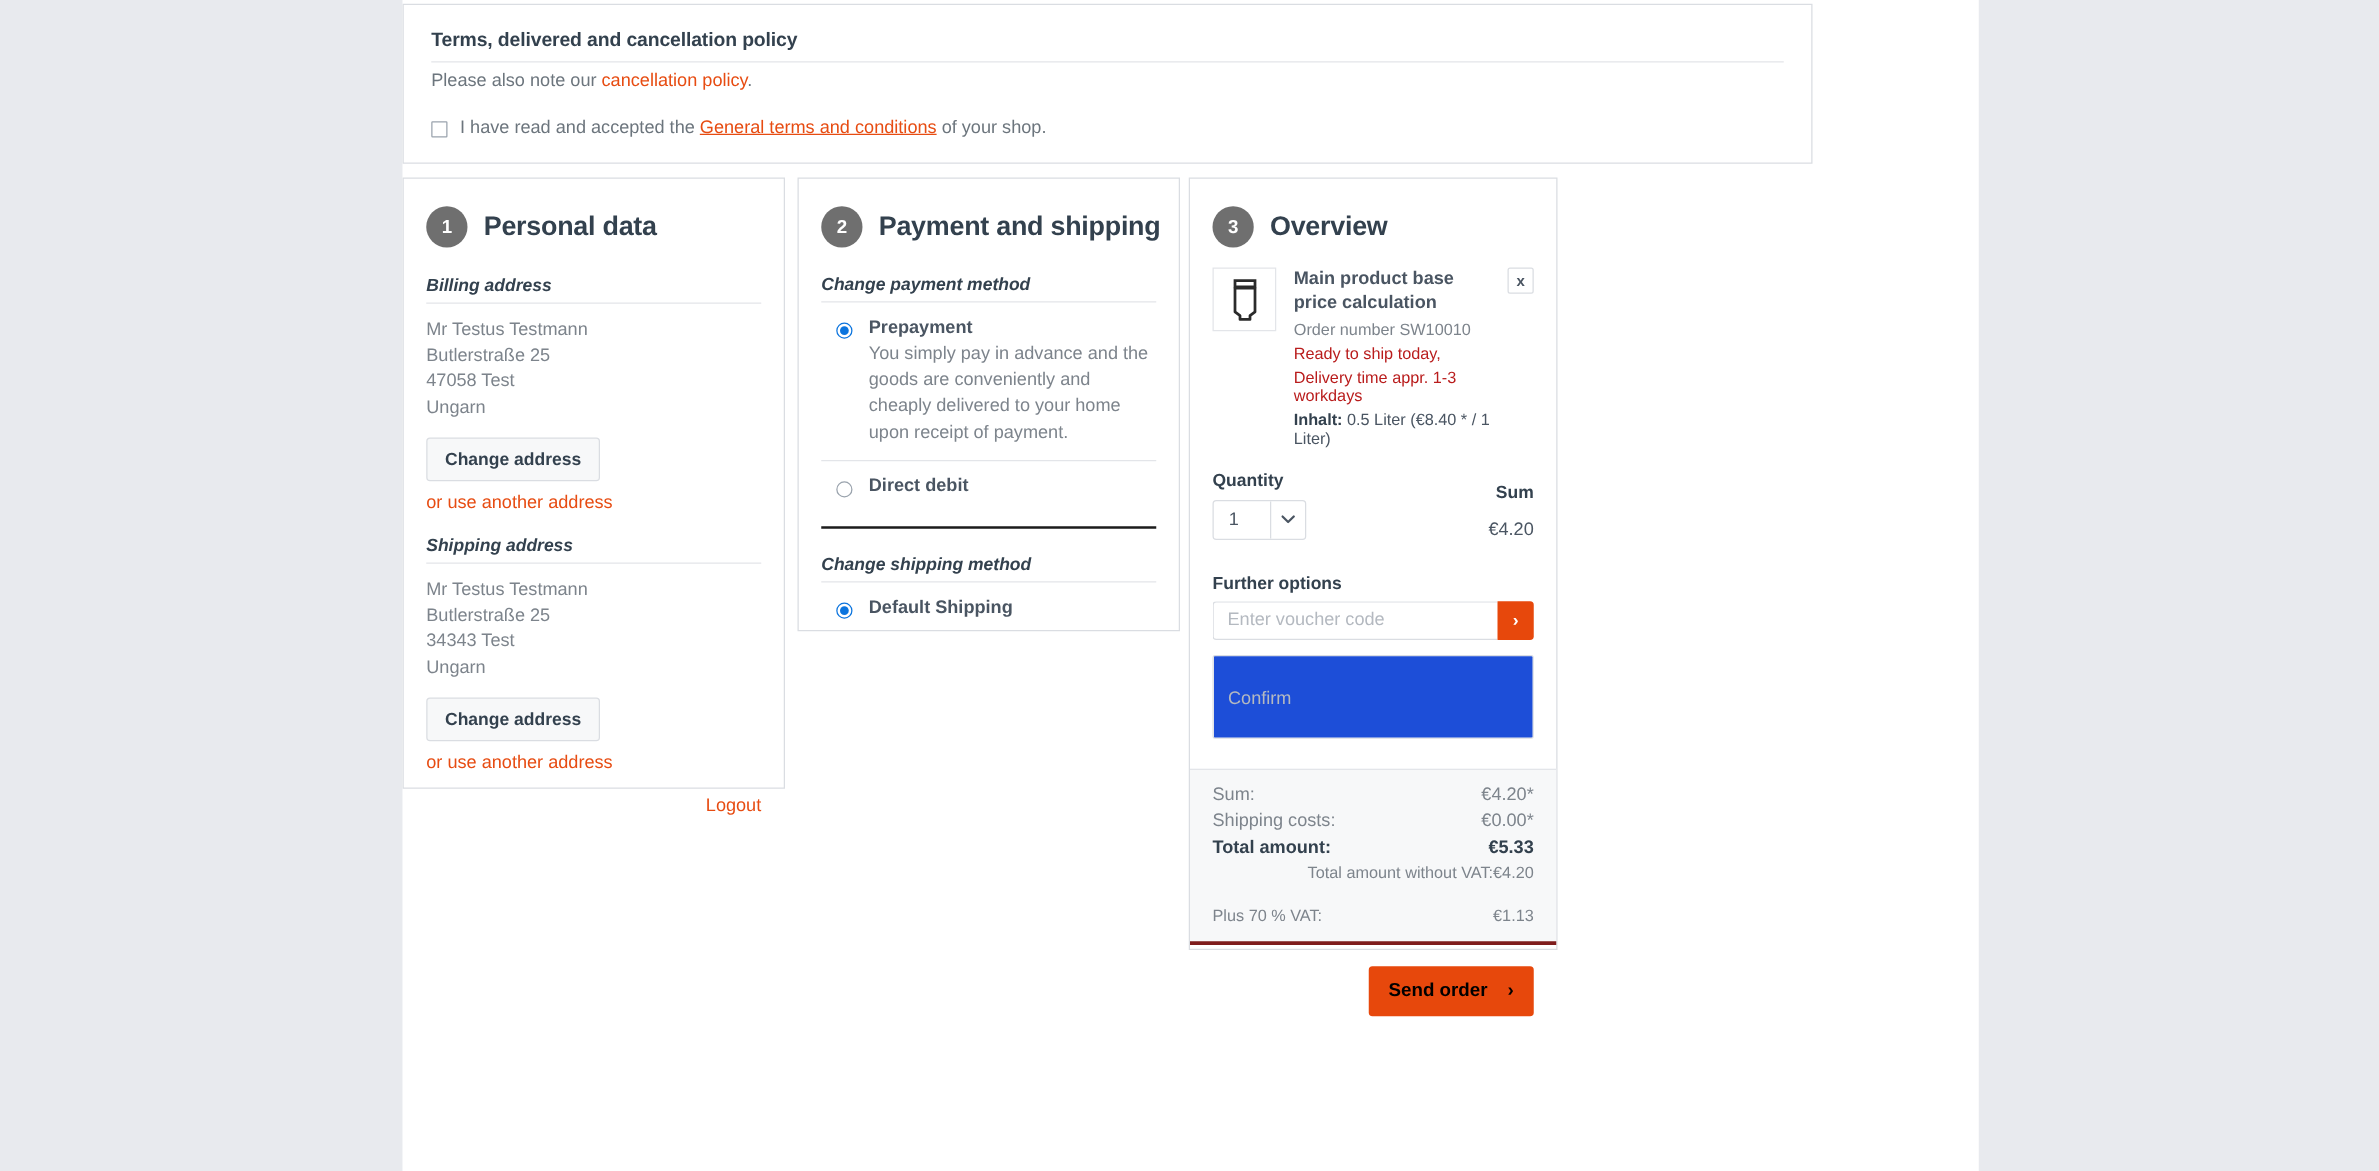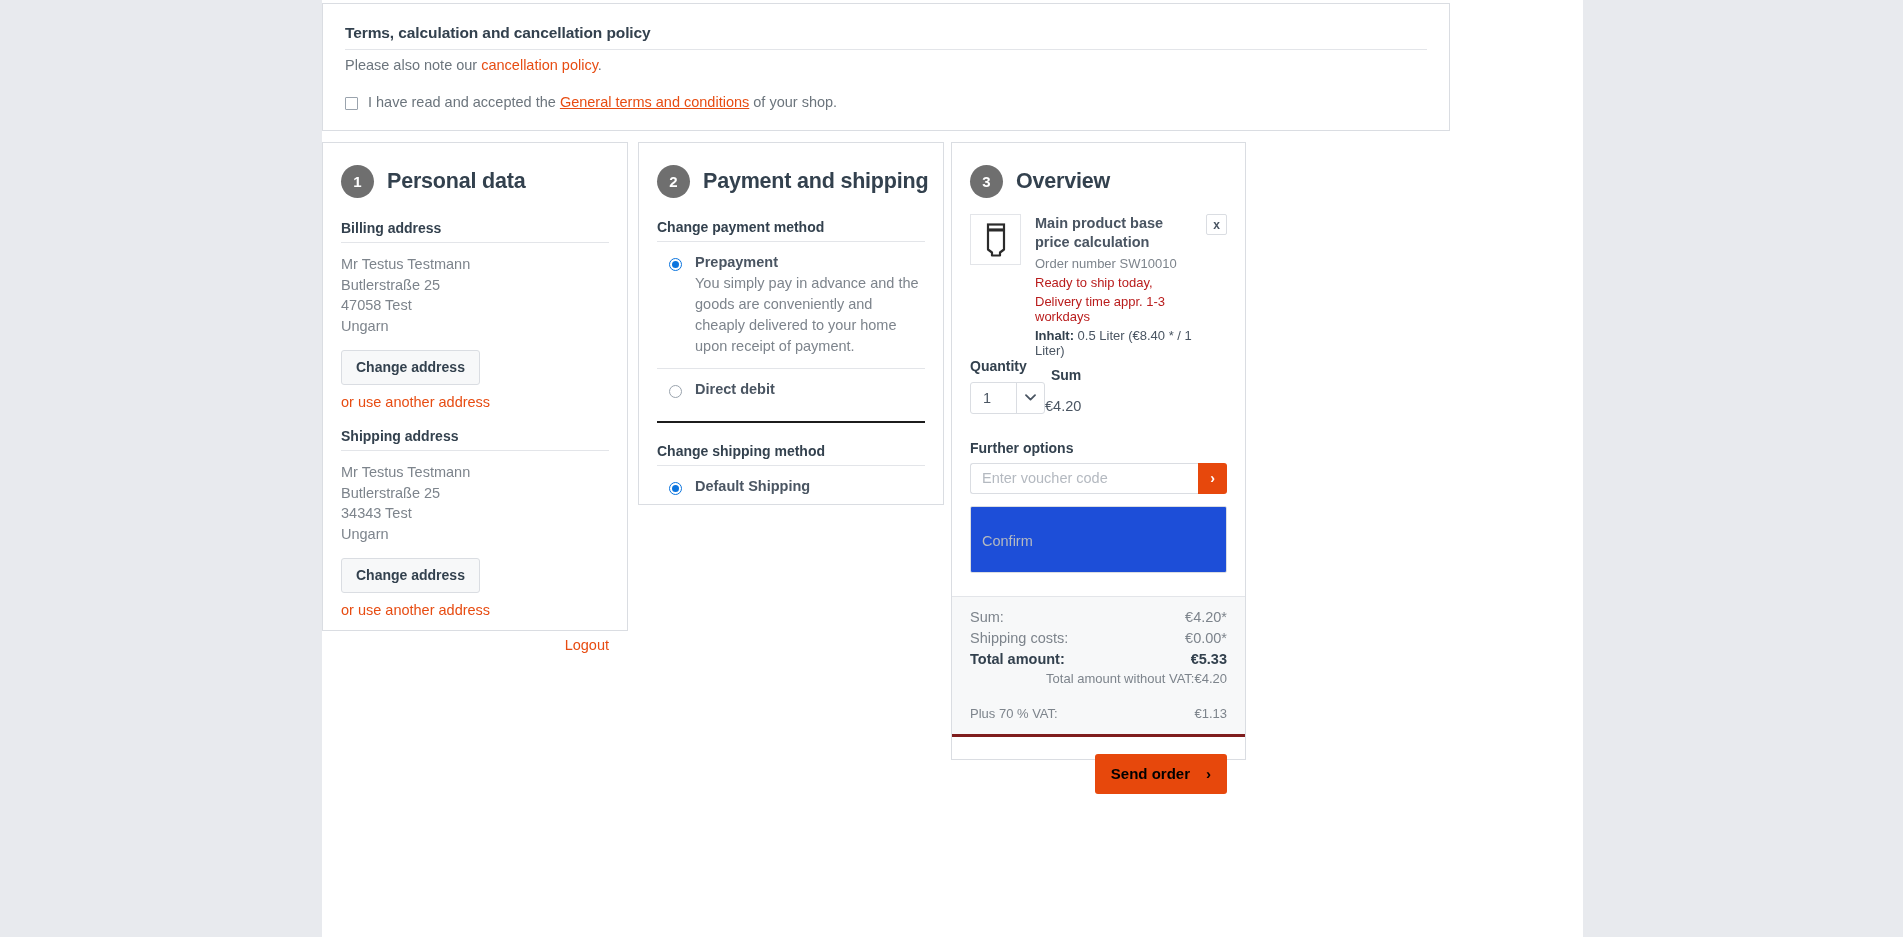--- a/index.html
+++ b/index.html
@@ -75,20 +75,21 @@
     flex: 0 0 auto;
   }
   .step-title {
     font-size: 21.5px; font-weight: bold; color: #33414e;
     letter-spacing: -0.2px;
   }
 
   .sec-label {
     font-size: 14px; font-weight: bold; color: #33414e;
     margin: 0 0 6px 0;
+    font-style: italic;
   }
   .sec-block { padding: 0 18px; }
   .addr-line { font-size: 14.5px; color: #7d848c; line-height: 1.43; }
   .btn-light {
     display: inline-block;
     background: #f7f8f9;
     border: 1px solid #dadde2;
     color: #33414e;
     font-size: 14px; font-weight: bold;
     padding: 8px 14px 9px 14px;
@@ -140,21 +141,22 @@
   .prod-inhalt b { color: #33414e; }
   .btn-x {
     width: 21px; height: 21px; flex: 0 0 auto;
     border: 1px solid #dadde2; background: #fff;
     color: #4a5562; font-size: 12px; font-weight: bold;
     display: flex; align-items: center; justify-content: center;
     border-radius: 2px; cursor: pointer;
   }
 
   .qty-row {
-    display: flex; align-items: flex-end;
+    display: flex; justify-content: space-between; align-items: flex-end;
+    margin-top: 18px;
   }
   .col-head { font-size: 14px; font-weight: bold; color: #33414e; }
   .qty-select {
     display: flex; width: 75px; height: 32px; margin-top: 8px;
     border: 1px solid #dadde2; background: #fff; border-radius: 3px;
     overflow: hidden;
   }
   .qty-val {
     flex: 1 1 auto; display: flex; align-items: center;
     padding-left: 12px; font-size: 14.5px; color: #4a5562;
@@ -209,21 +211,21 @@
     border-radius: 3px; cursor: pointer;
     font-family: "Liberation Sans", sans-serif;
   }
 </style>
 </head>
 <body>
 
 <div class="page-shell">
 
   <section class="panel terms-panel">
-    <h2 class="terms-title">Terms, calculation and cancellation policy</h2>
+    <h2 class="terms-title">Terms, delivered and cancellation policy</h2>
     <div class="hr-light"></div>
     <div class="terms-note">
       <span>Please also note our </span><a class="link-red" href="#">cancellation policy</a><span>.</span>
     </div>
     <div class="terms-check-row">
       <span class="cb"></span>
       <div>
         <div class="terms-check-text">
           <span>I have read and accepted the </span><a class="link-red-u" href="#">General terms and conditions</a><span> of your shop.</span>
         </div>

